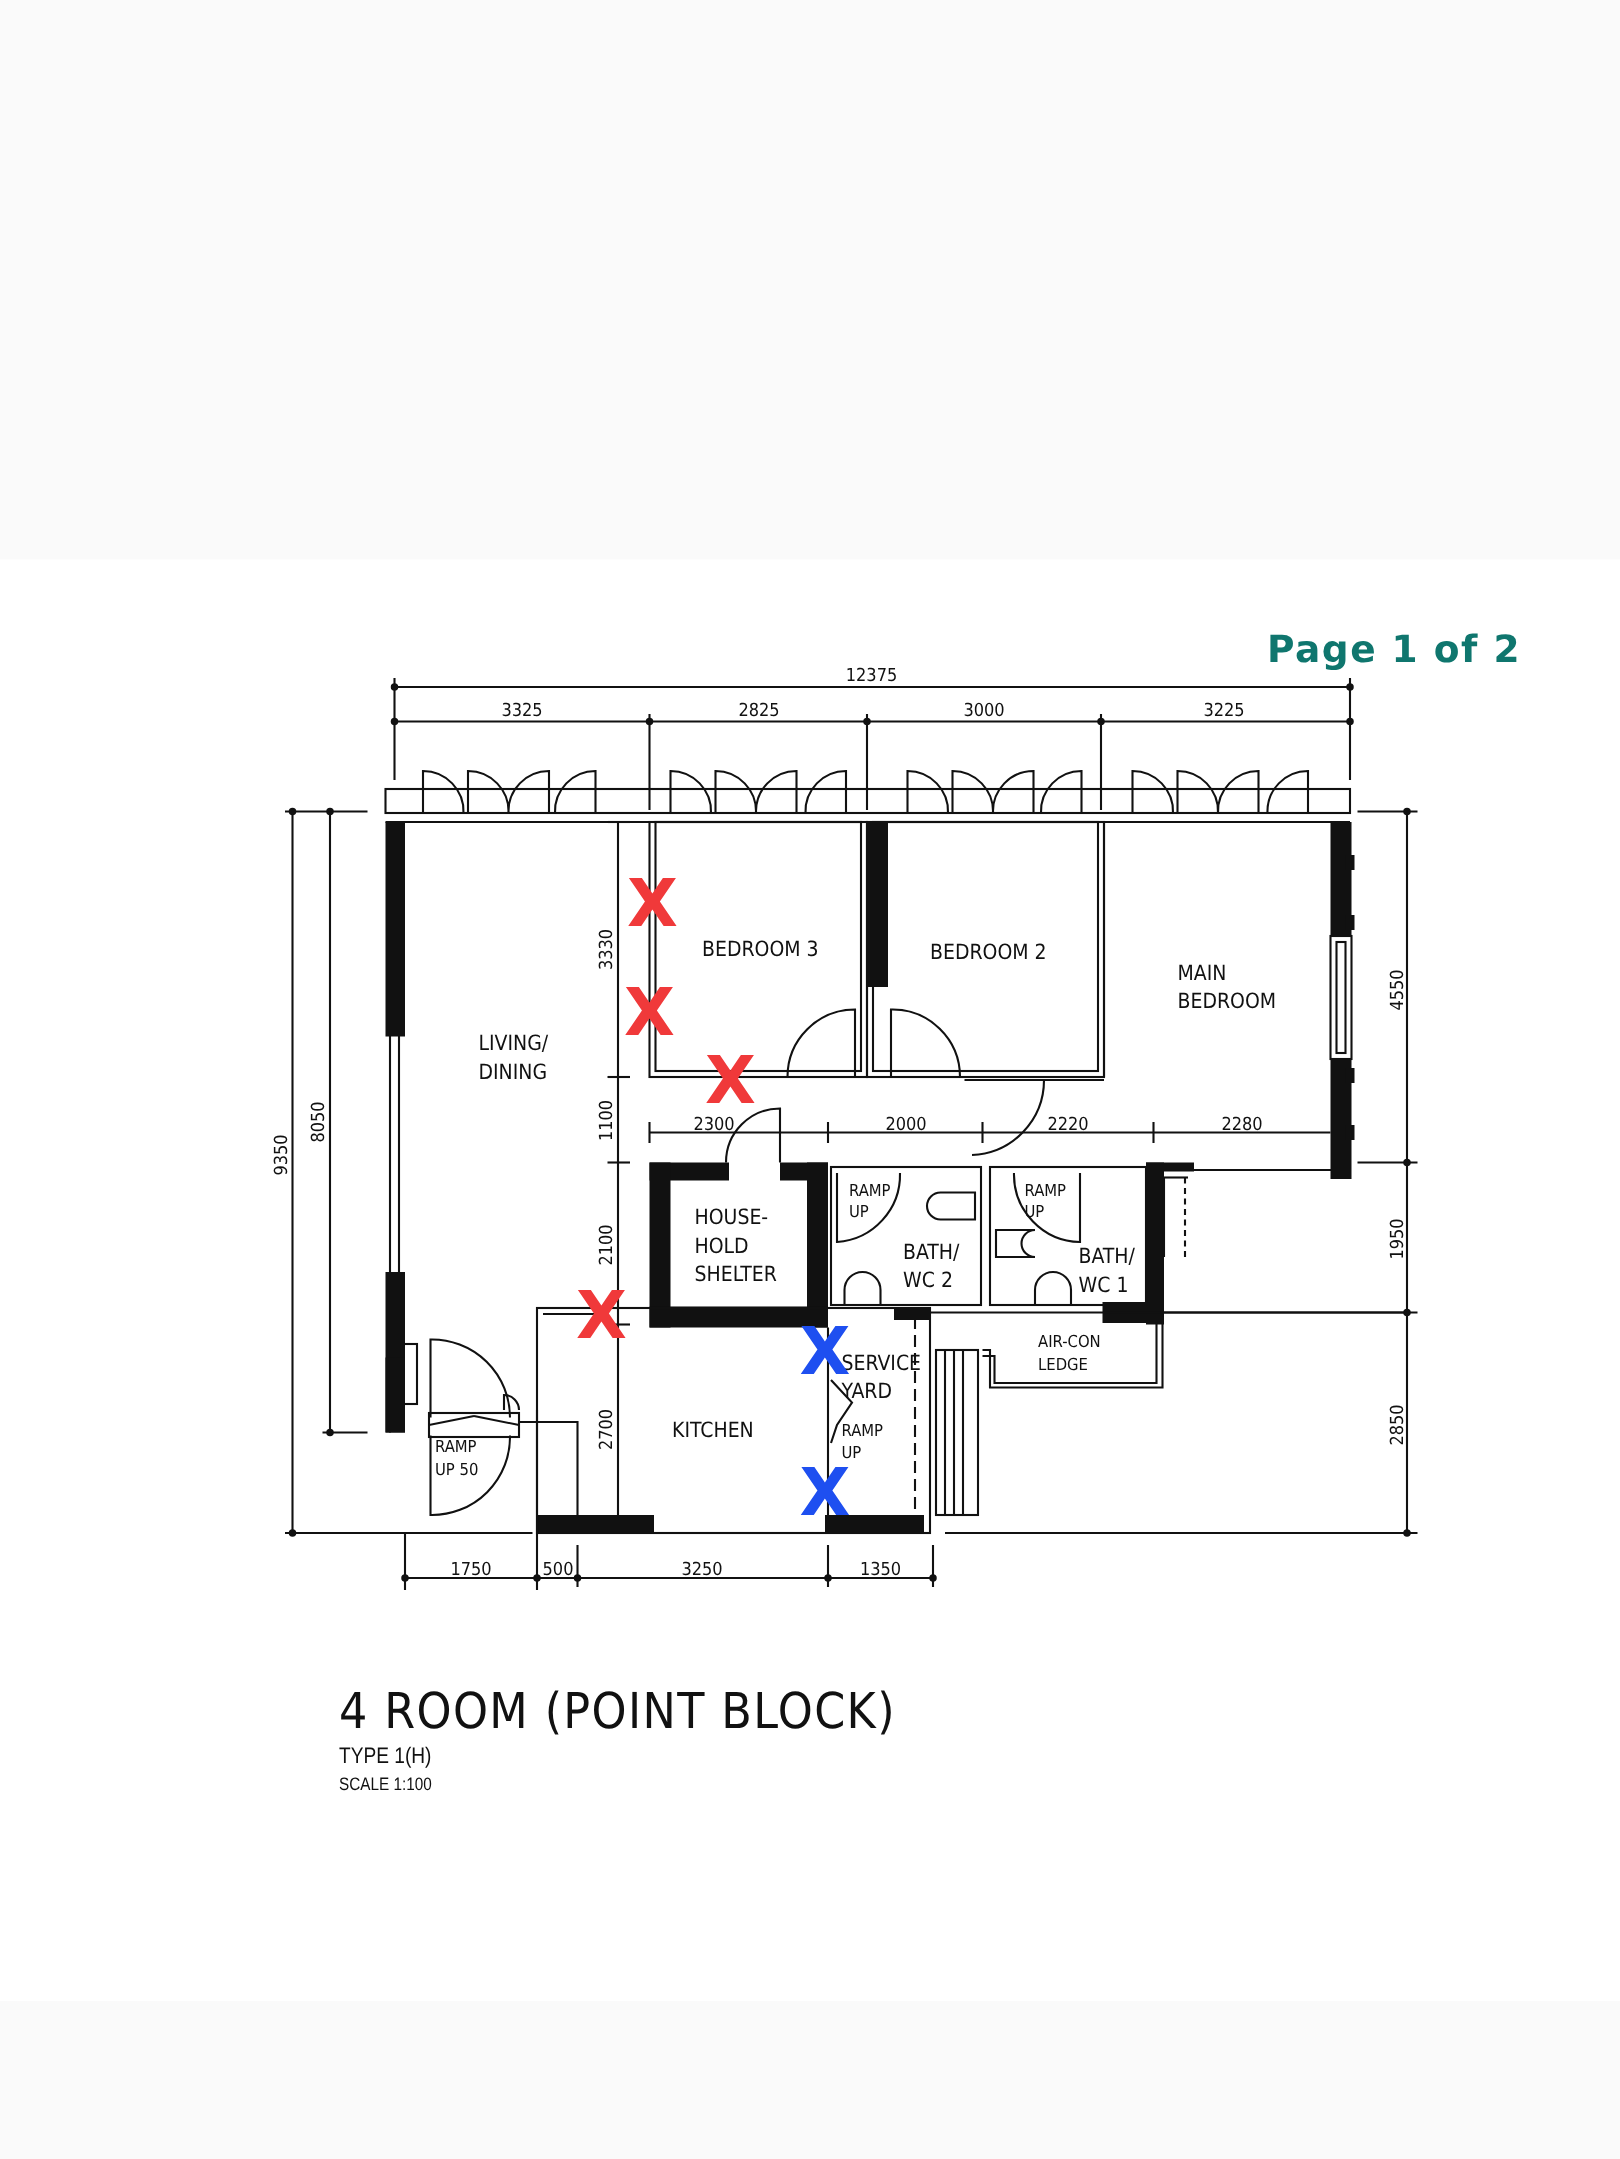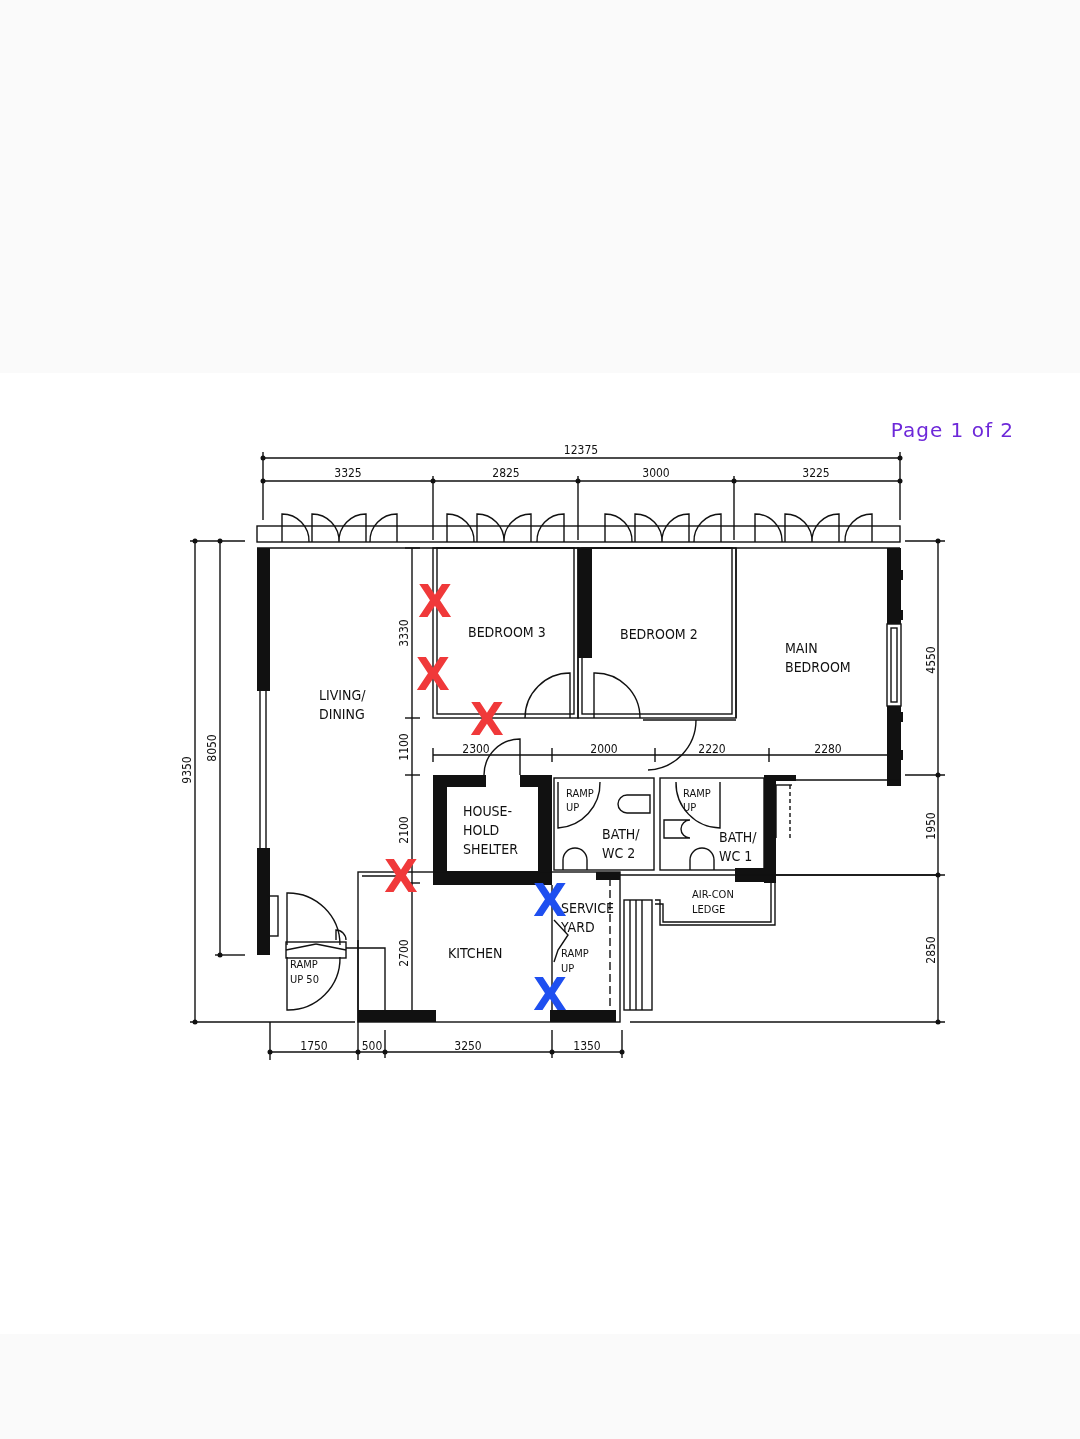--- a/index.html
+++ b/index.html
@@ -1,20 +1,20 @@
 <!DOCTYPE html>
 <html><head>
 <meta charset="utf-8">
 <style>
   html, body { margin:0; padding:0; }
   body { width:1080px; height:1439px; background:#fafafa; position:relative; overflow:hidden;
          font-family:"Liberation Sans", sans-serif; }
   .page { position:absolute; left:0; top:373px; width:1080px; height:961px; background:#ffffff; }
-  .page-indicator { position:absolute; right:66px; top:45px; font-size:20px; color:#6d28d9;
-         letter-spacing:1px; font-family:"DejaVu Sans", sans-serif; font-weight:400; }
+  .page-indicator { position:absolute; right:66px; top:45px; font-size:25px; color:#0f766e;
+         letter-spacing:1px; font-family:"DejaVu Sans", sans-serif; font-weight:700; }
   svg.plan { position:absolute; left:0; top:0; }
   svg text { font-family:"DejaVu Sans Condensed","DejaVu Sans", sans-serif; fill:#111; }
   .dim { font-size:12px; }
   .room { font-size:14px; }
   .small { font-size:11px; }
   .title-block { position:absolute; left:226px; top:748px; color:#111; }
   .title-main { font-size:33px; letter-spacing:1px; font-family:"DejaVu Sans", sans-serif;
          font-weight:normal; transform:scaleX(0.9); transform-origin:left; white-space:nowrap; }
   .title-type { font-size:15px; margin-top:2px; transform:scaleX(0.85); transform-origin:left; white-space:nowrap; }
   .title-scale { font-size:12px; margin-top:3px; transform:scaleX(0.85); transform-origin:left; white-space:nowrap; }
@@ -317,13 +317,18 @@
       <text class="mark" x="433" y="690" text-anchor="middle" fill="#f0393a" style="fill:#f0393a">X</text>
       <text class="mark" x="487" y="735" text-anchor="middle" fill="#f0393a" style="fill:#f0393a">X</text>
       <text class="mark" x="401" y="892" text-anchor="middle" fill="#f0393a" style="fill:#f0393a">X</text>
     </g>
     <g>
       <text class="mark" x="550" y="916" text-anchor="middle" style="fill:#1e4ff0">X</text>
       <text class="mark" x="550" y="1010" text-anchor="middle" style="fill:#1e4ff0">X</text>
     </g>
   </svg>
 
+  <div class="title-block">
+    <div class="title-main">4 ROOM (POINT BLOCK)</div>
+    <div class="title-type">TYPE 1(H)</div>
+    <div class="title-scale">SCALE  1:100</div>
+  </div>
 </div>
 
 </body></html>

